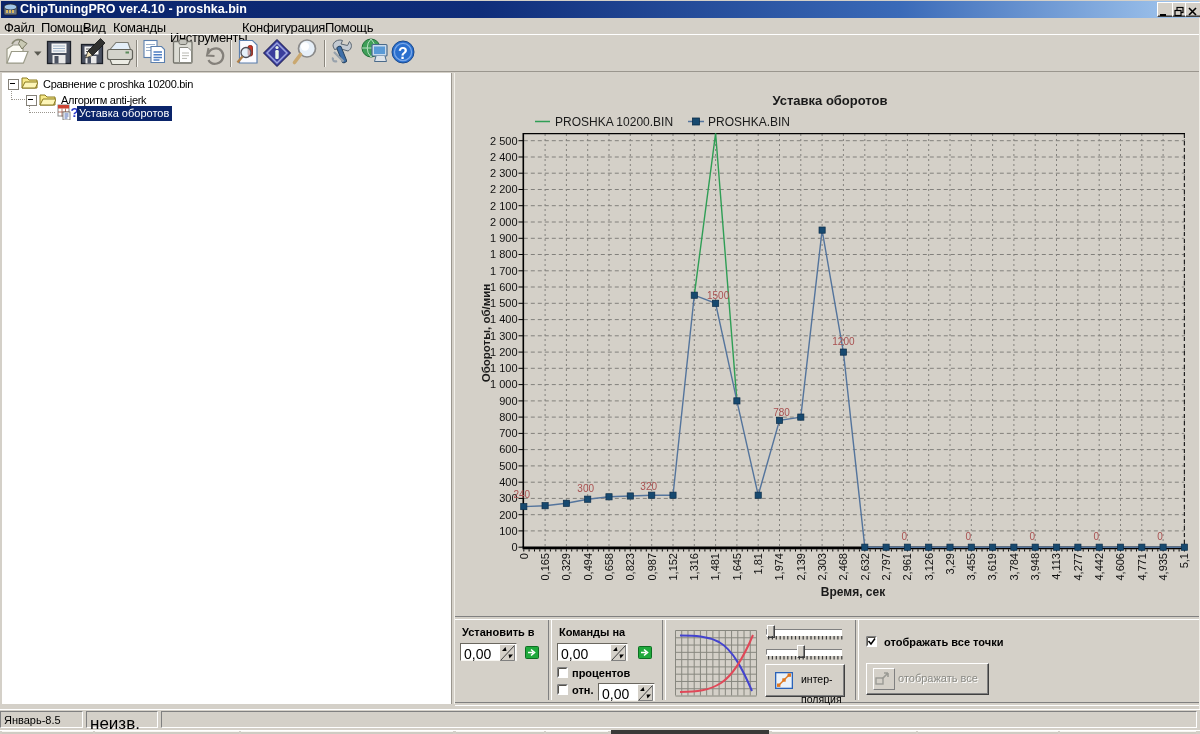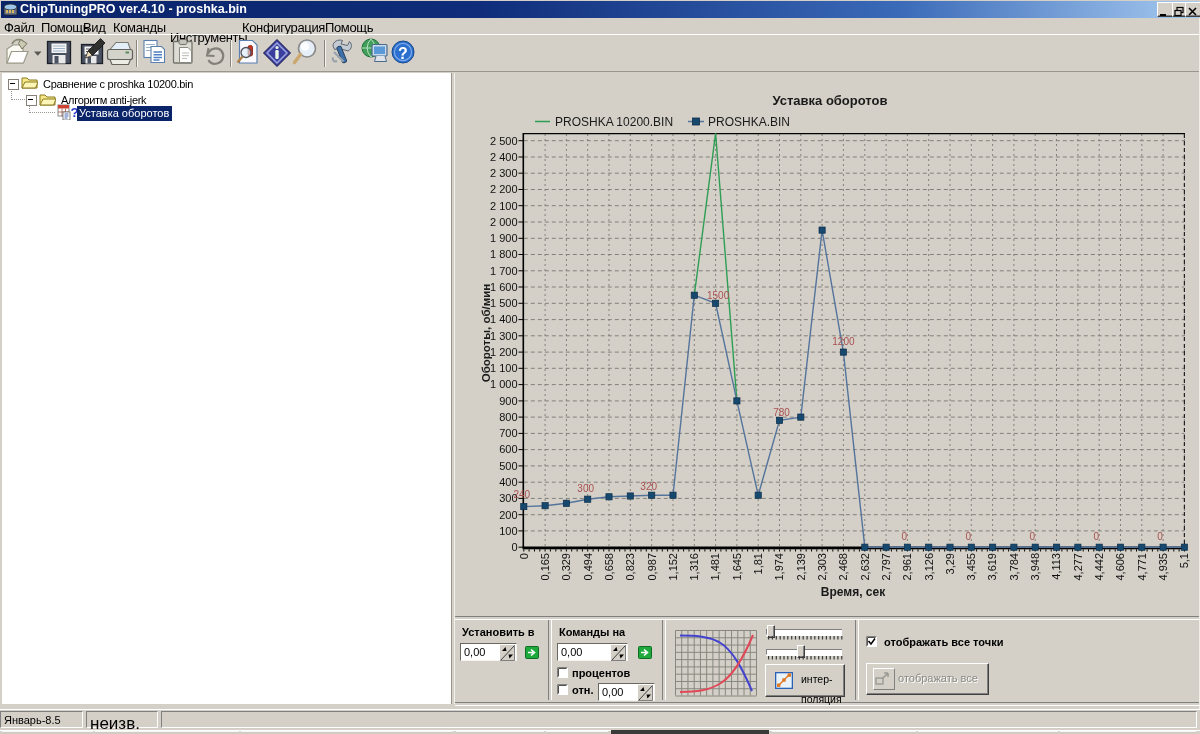--- a/index.html
+++ b/index.html
@@ -3,21 +3,21 @@
 
 html,body{margin:0;padding:0;width:1200px;height:734px;overflow:hidden;background:#d4d0c8;
 font-family:"Liberation Sans",sans-serif;position:relative;}
 .abs{position:absolute;}
 .tl{font-size:11px;color:#000;letter-spacing:-0.3px;}
 .expbox{width:9px;height:9px;background:#fff;border:1px solid #848078;}
 .minus{width:5px;height:1px;background:#000;margin:3px 0 0 1px;}
 .dotv{width:1px;background-image:repeating-linear-gradient(180deg,#9a968e 0,#9a968e 1px,transparent 1px,transparent 2px);}
 .doth{height:1px;background-image:repeating-linear-gradient(90deg,#9a968e 0,#9a968e 1px,transparent 1px,transparent 2px);}
 .se{background:#fff;border-top:1.5px solid #6a675f;border-left:1.5px solid #6a675f;border-right:1.5px solid #f6f4ef;border-bottom:1.5px solid #f6f4ef;box-sizing:border-box;}
-.seval{font-size:11px;position:absolute;left:3px;top:2px;color:#000;}
+.seval{font-size:14px;position:absolute;left:3px;top:2px;color:#000;}
 .btn{background:#d4d0c8;border-top:1px solid #fff;border-left:1px solid #fff;border-right:1px solid #404040;border-bottom:1px solid #404040;box-shadow:inset -1px -1px 0 #808080,inset 1px 1px 0 #d4d0c8;}
 .lab{font-size:11px;color:#000;font-weight:bold;}
 .groovev{width:2px;border-left:1px solid #808080;border-right:1px solid #fff;}
 .grooveh{height:2px;border-top:1px solid #808080;border-bottom:1px solid #fff;}
 .menuitem{font-size:13px;color:#000;letter-spacing:-0.35px;}
 
 </style></head><body>
 <div class="abs" style="left:1px;top:1px;width:1198px;height:17px;background:linear-gradient(90deg,#0a246a 0%,#0f2d7a 40%,#3a6ab8 75%,#a6caf0 100%)"></div>
 <svg class="abs" style="left:3px;top:2px" width="15" height="14" viewBox="0 0 15 14">
     <rect x="1" y="5" width="13" height="8" rx="1" fill="#6a7688" stroke="#222" stroke-width="0.8"></rect>

